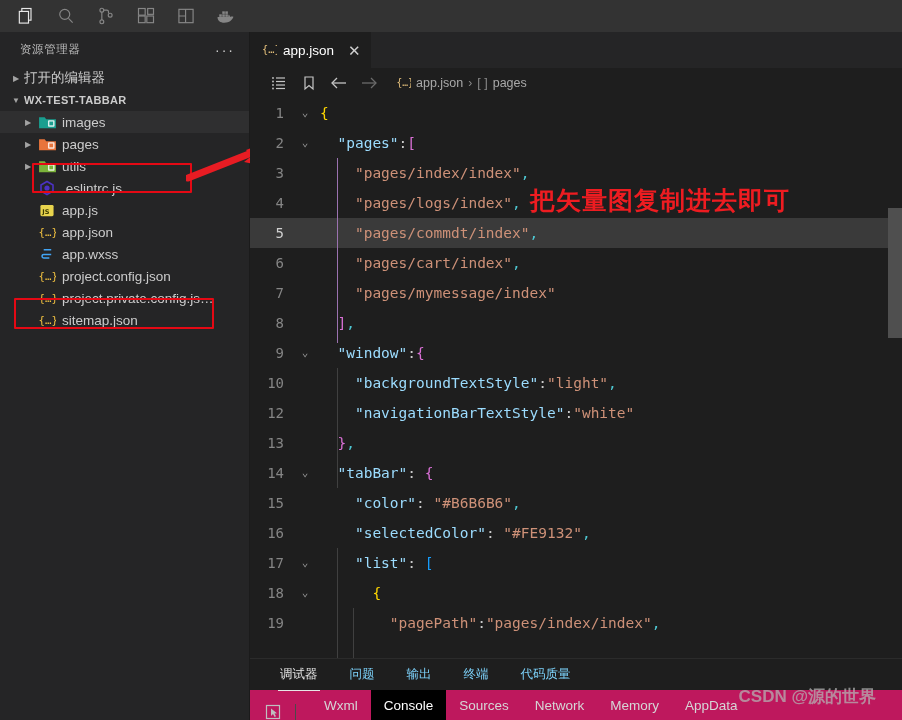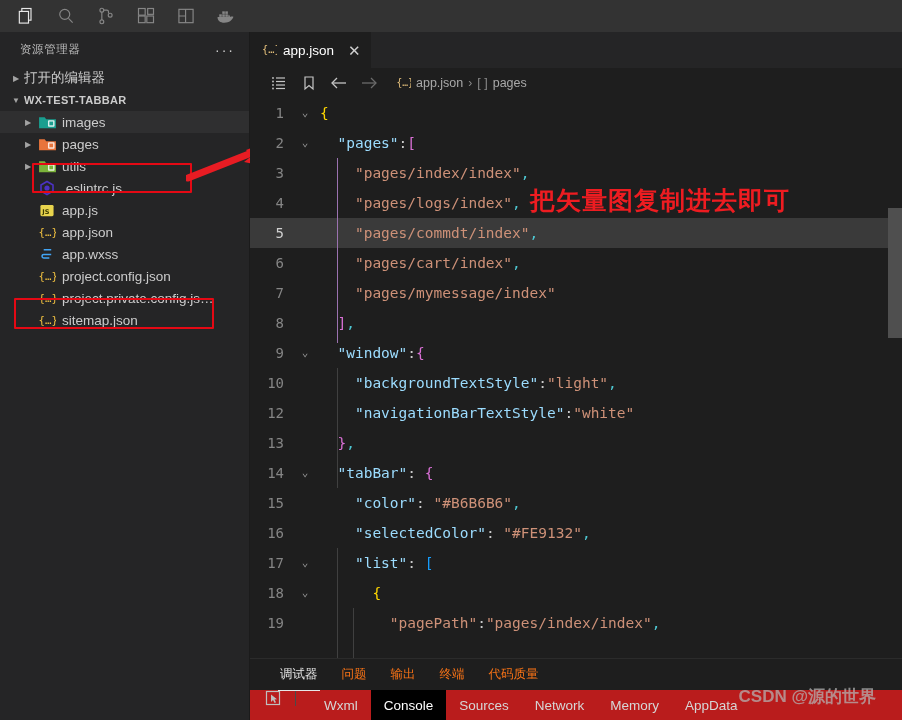--- a/index.html
+++ b/index.html
@@ -149,35 +149,35 @@
     pointer-events: none;
   }
 
   
   .ruler { position: absolute; right: 0; top: 0; width: 14px; height: 100%; background: #1e1e1e; }
   .ruler-thumb { position: absolute; right: 0; left: 0; background: #4f4f4f; }
 
   
   .panel { height: 62px; min-height: 62px; background: #1e1e1e; display: flex; flex-direction: column; }
   .panel-tabs {
-    height: 32px; display: flex; align-items: center; gap: 0;
+    height: 32px; display: flex; align-items: center; gap: 8px;
     padding-left: 18px; background: #1e1e1e;
     border-top: 1px solid #2b2b2b;
   }
   .ptab {
-    font-size: 12.5px; color: #f97316; padding: 0 12px; height: 32px;
+    font-size: 12.5px; color: #7dd3fc; padding: 0 12px; height: 32px;
     display: flex; align-items: center; position: relative;
   }
   .ptab.active { color: #e7e7e7; }
   .ptab.active::after {
     content: ""; position: absolute; left: 10px; right: 10px; bottom: 0;
     height: 1px; background: #e7e7e7;
   }
   .devtools {
-    flex: 1; background: #b91c1c; display: flex; align-items: flex-start;
+    flex: 1; background: #be185d; display: flex; align-items: flex-end;
     padding-left: 10px; gap: 7px;
   }
   .dt-cursor { width: 26px; display: flex; align-items: center; justify-content: center; color: #bfbfbf; }
   .dt-div { width: 1px; height: 16px; background: #4a4a4a; margin: 0 8px 0 2px; }
   .dt-tab {
     font-size: 13.5px; color: #d6d6d6; padding: 0 13px; height: 30px;
     display: flex; align-items: center;
   }
   .dt-tab.active { background: #000000; color: #ffffff; }
 

